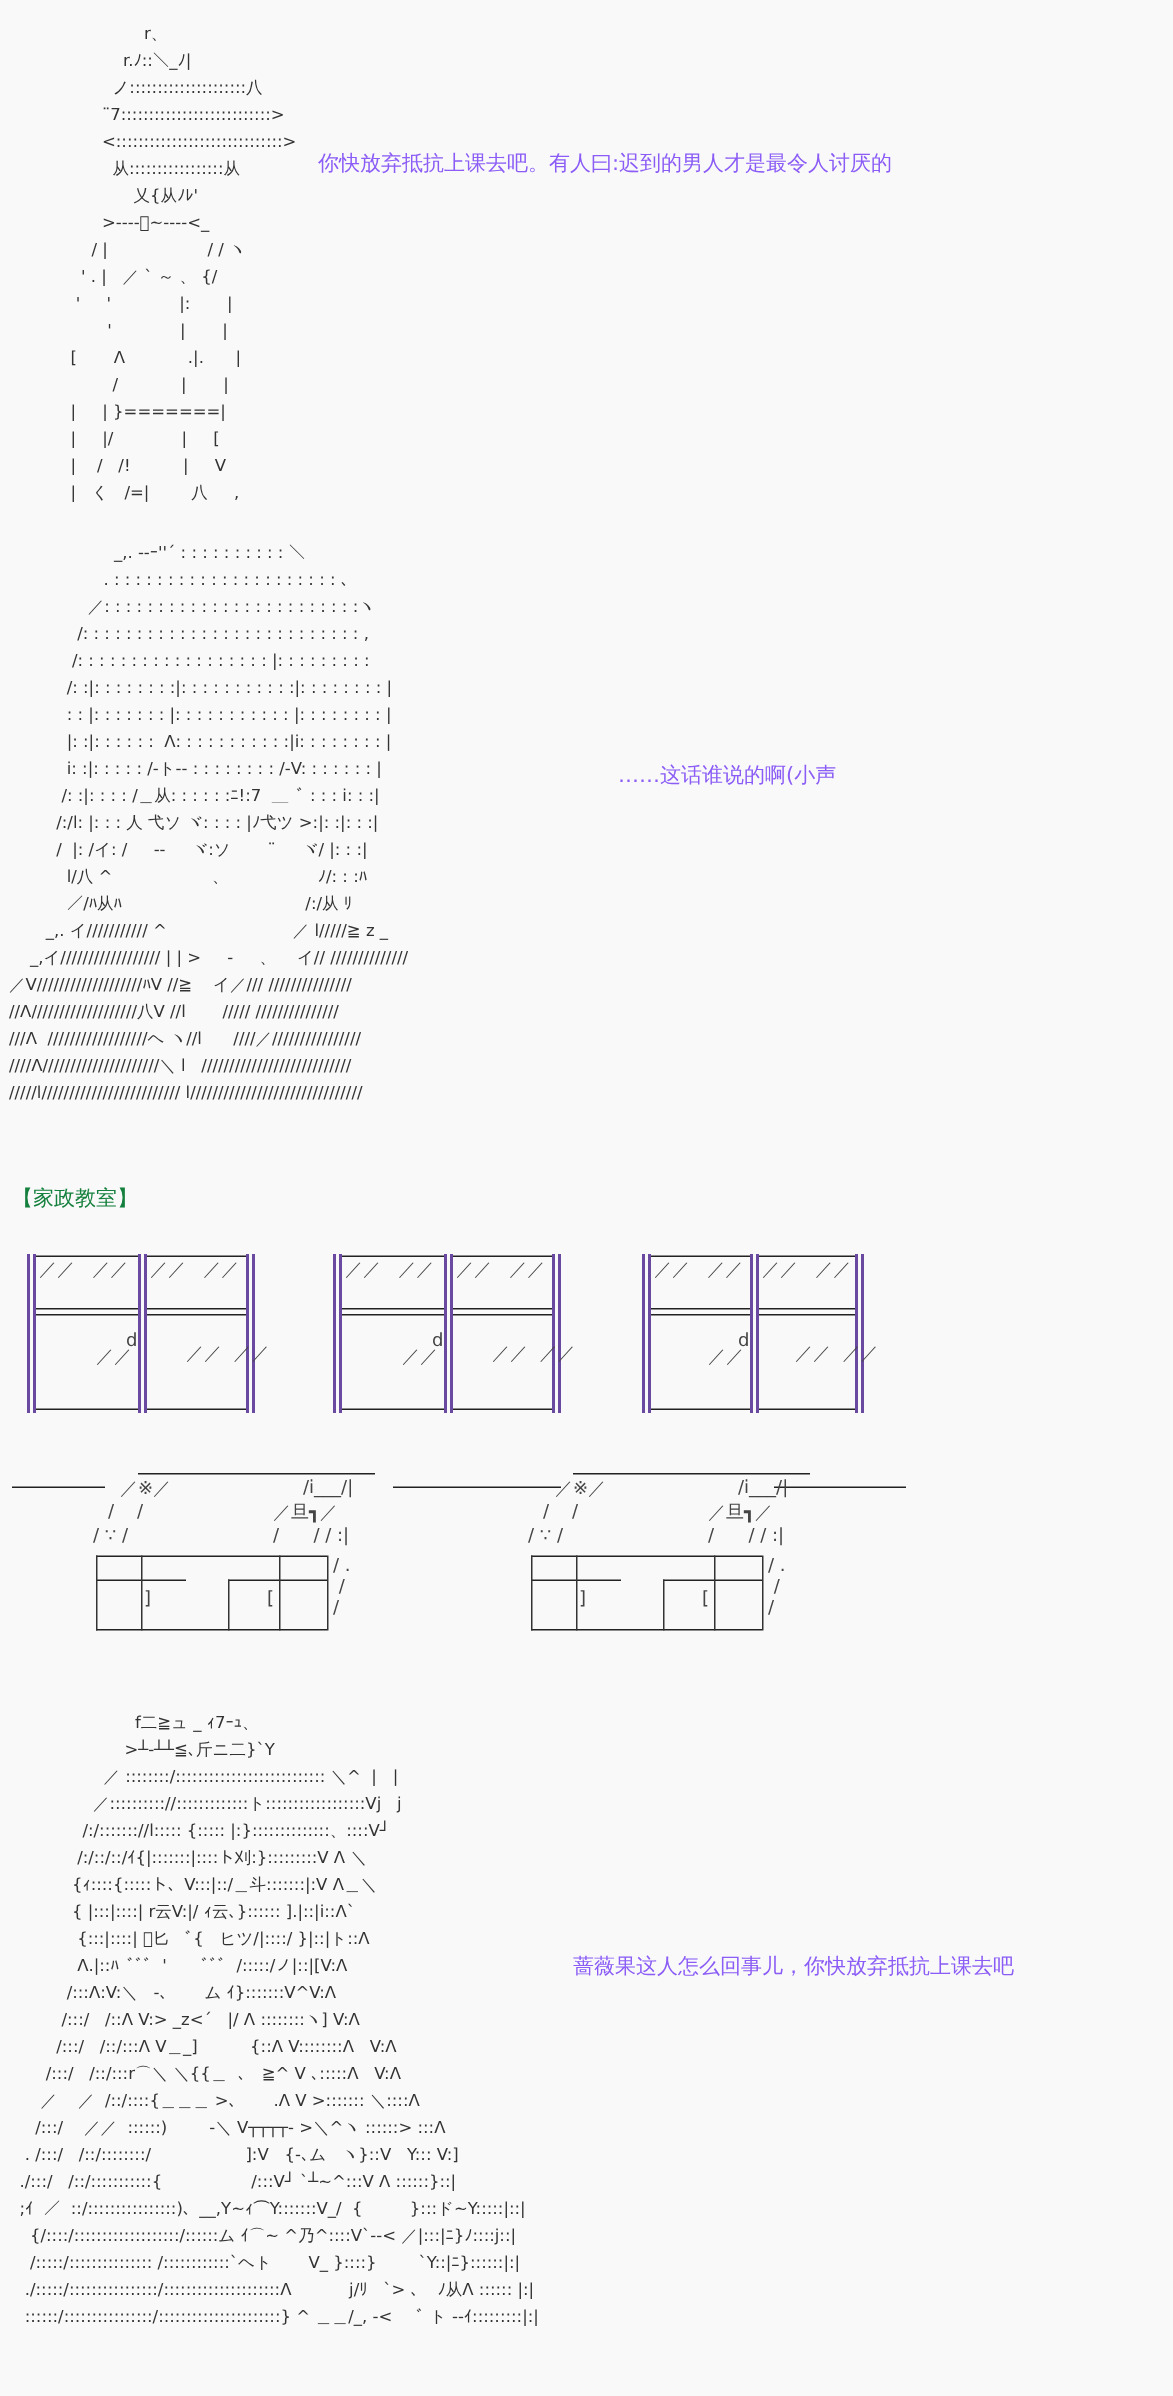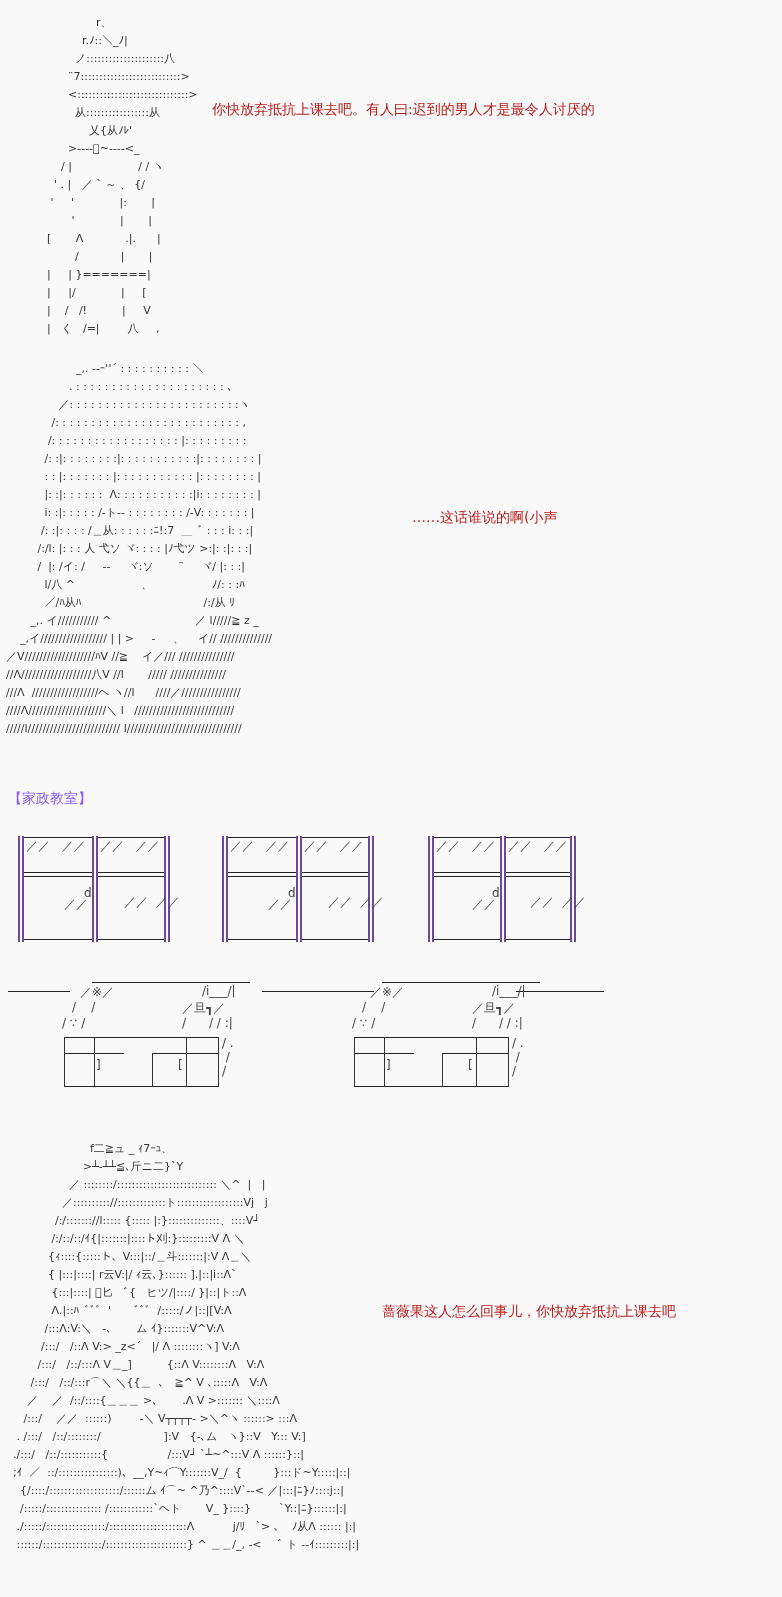--- a/index.html
+++ b/index.html
@@ -7,24 +7,24 @@
     width: 782px; height: 1597px; background: #f9f9f9; position: relative; overflow: hidden;
     font-family: "DejaVu Sans", sans-serif; color: #222;
   }
   .aa {
     position: absolute; white-space: pre; font-family: "DejaVu Sans", sans-serif;
     font-size: 11px; line-height: 18px; color: #333; letter-spacing: 0;
   }
   .aa .ln { display: block; height: 18px; }
   .speech {
     position: absolute; font-family: "DejaVu Sans", sans-serif; font-size: 14px;
-    color: #b91c1c; white-space: nowrap; line-height: 18px;
+    color: #8b5cf6; white-space: nowrap; line-height: 18px;
   }
   .label {
-    position: absolute; font-family: Liberation Serif, serif; font-size: 14px; color: #8b5cf6;
+    position: absolute; font-family: Liberation Serif, serif; font-size: 14px; color: #15803d;
   }
   .hline { position: absolute; height: 1px; background: #222; }
   .vbar { position: absolute; width: 2px; background: #6a4aa0; }
   .vbar2 { position: absolute; width: 1px; background: #333; }
   .win { position: absolute; }
   .glass { position: absolute; font-size: 12px; color: #444; white-space: pre; font-family: "DejaVu Sans", sans-serif; }
 </style>
 </head>
 <body>
 

